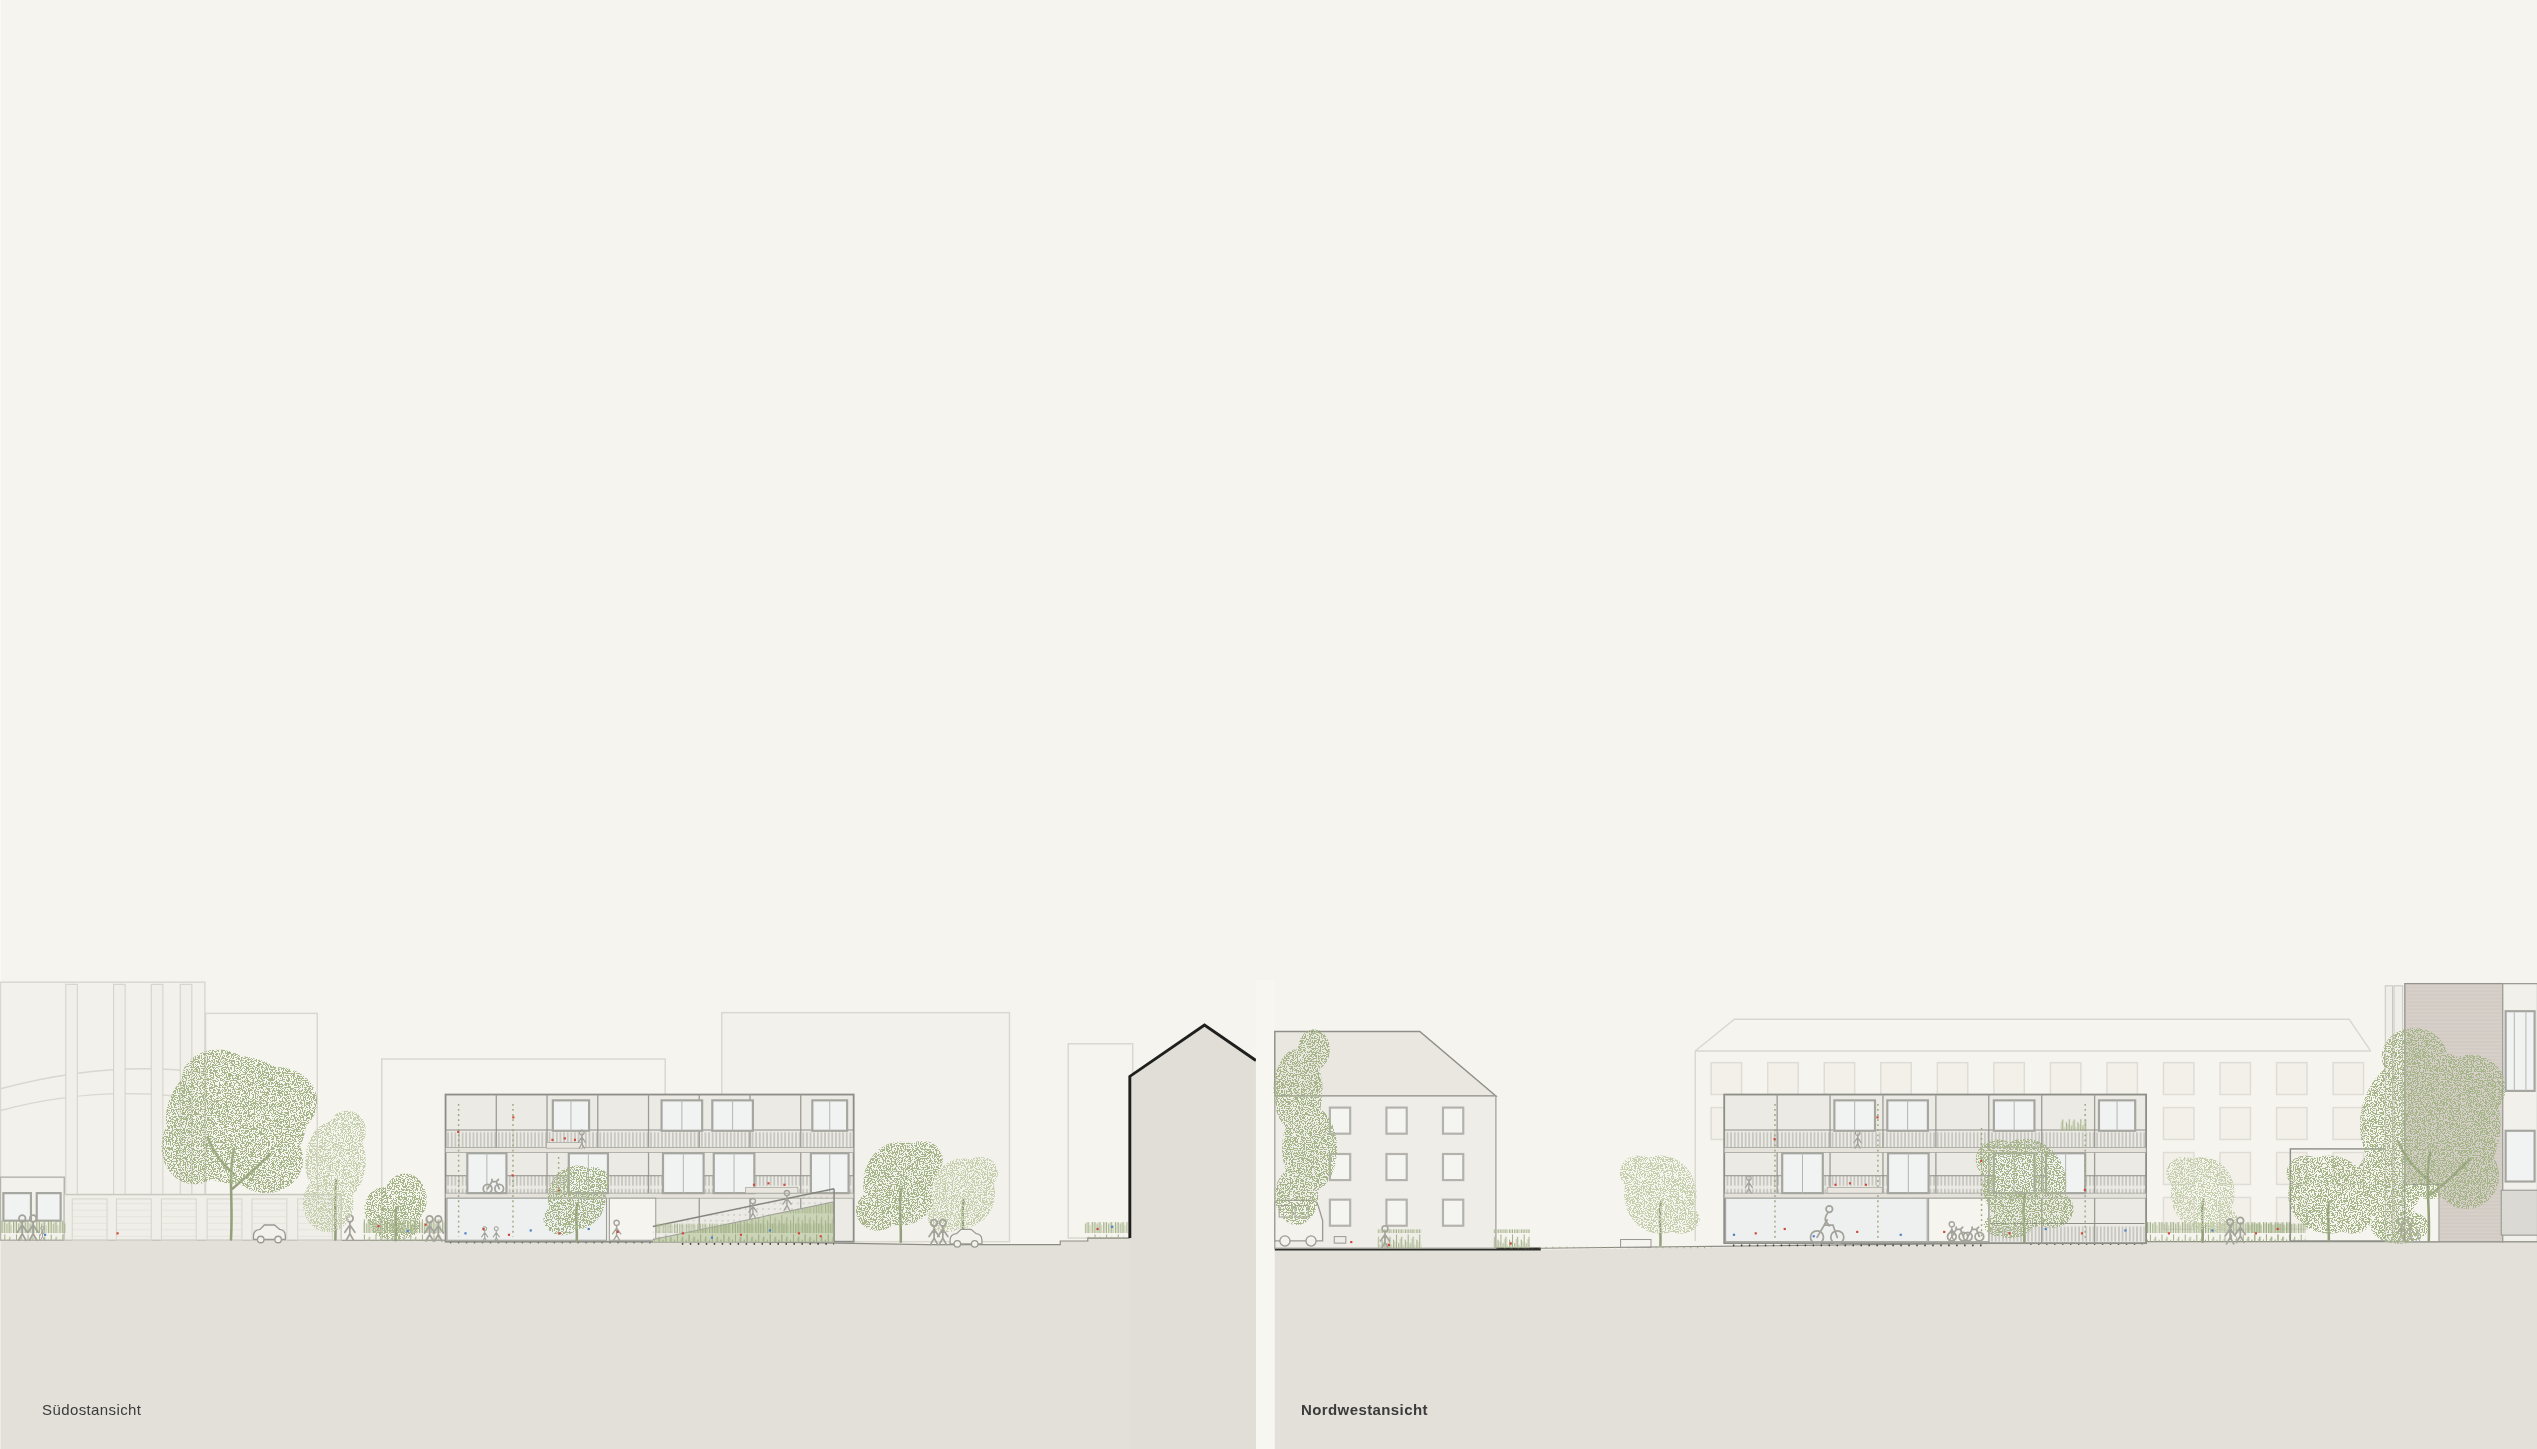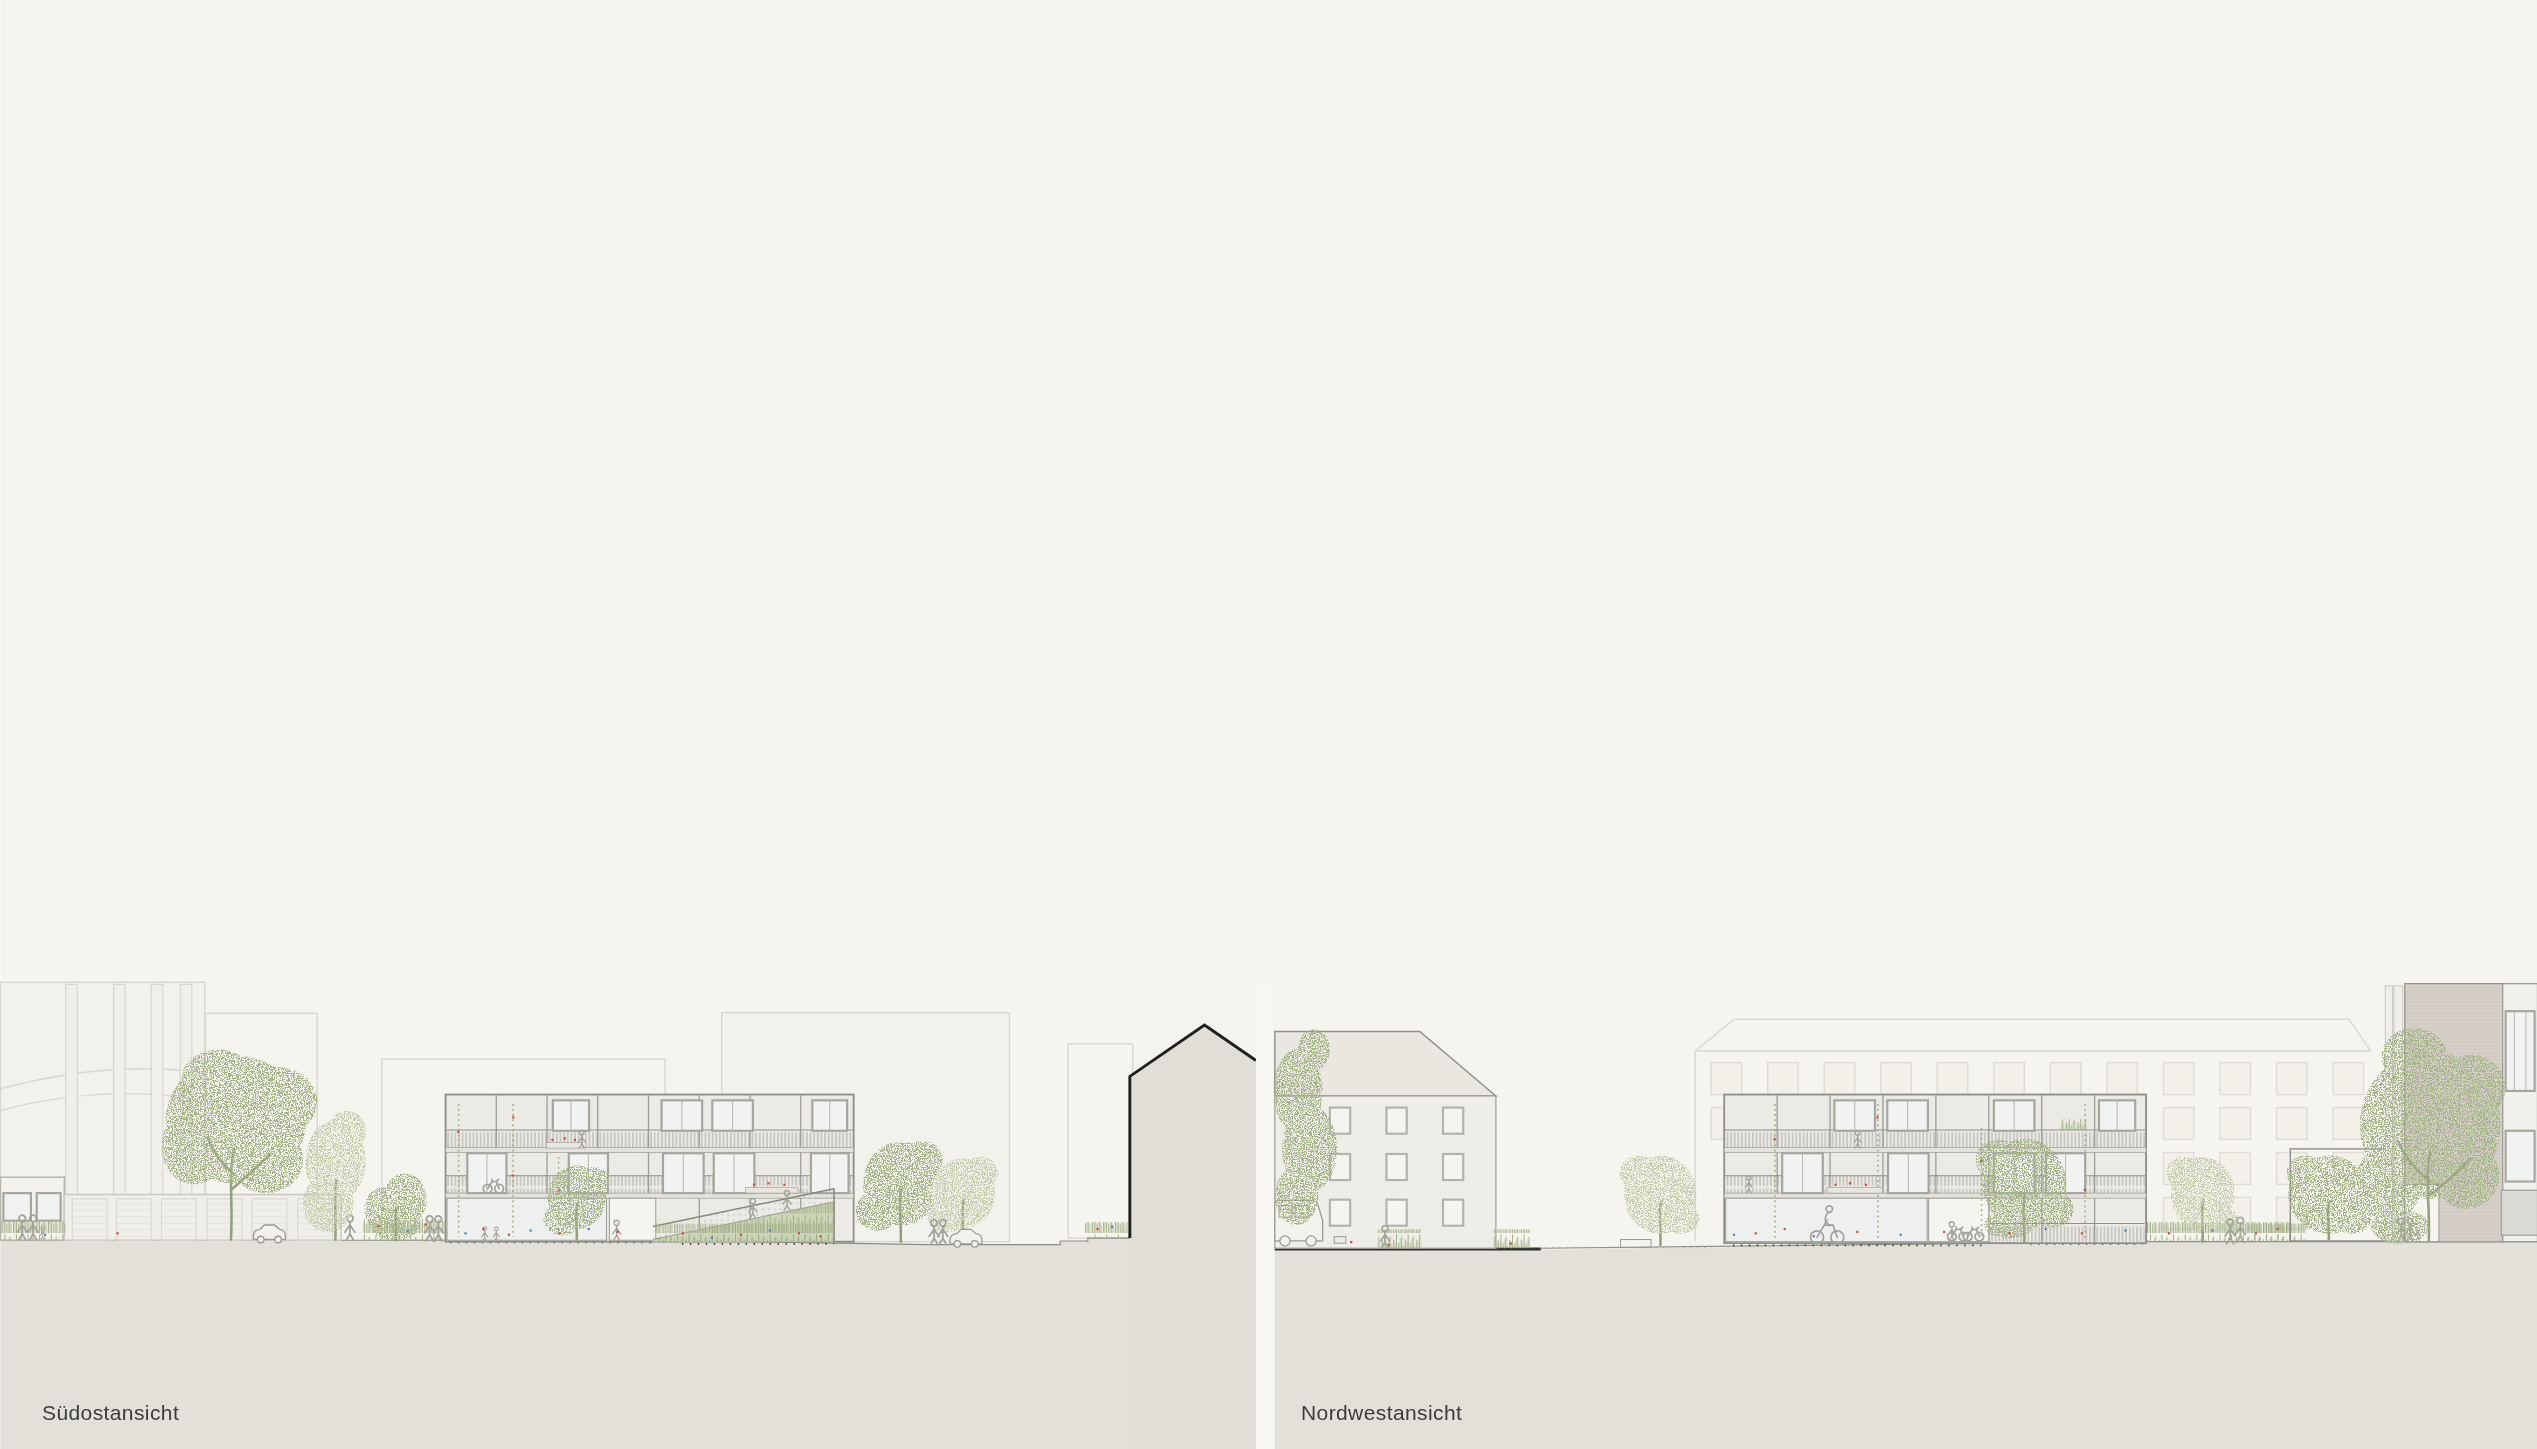--- a/index.html
+++ b/index.html
@@ -1,21 +1,21 @@
 <!DOCTYPE html>
 <html style="font-size:11.6px"><head>
 <meta charset="utf-8">
 <style>
   html,body{margin:0;padding:0;}
   body{width:2538px;height:1449px;position:relative;overflow:hidden;
        font-family:"Liberation Sans", sans-serif;}
   .stage{position:absolute;left:0;top:0;width:2538px;height:1449px;}
-  .panel-label{position:absolute;top:1401px;font-size:21px;color:#3b3b3b;letter-spacing:0.4px;}
+  .panel-label{position:absolute;top:1401px;font-size:15px;color:#3b3b3b;letter-spacing:0.4px;}
   .panel-label.left{left:42px;}
-  .panel-label.right{left:1301px;}
+  .panel-label.right{left:1301px;font-weight:bold;}
   svg{display:block;}
   .faint{stroke:#d9d7cf;stroke-width:2;fill:none;}
   .faintfill{stroke:#d9d7cf;stroke-width:2;fill:#f3f1eb;}
   .post{stroke:#9d9d97;stroke-width:1.8;}
   .chord{stroke:#8e8e88;stroke-width:1.5;}
   .win{stroke:#a6a6a0;stroke-width:3;fill:#f1f3f2;}
   .winsplit{stroke:#b7b7b1;stroke-width:1.4;}
   .fwin{stroke:#dedcd4;stroke-width:2;fill:#f2f0e9;}
   .hwin{stroke:#b3b2ac;stroke-width:3;fill:#f4f4f1;}
   .fig{stroke:#a3a29b;stroke-width:2.4;fill:none;stroke-linecap:round;}

